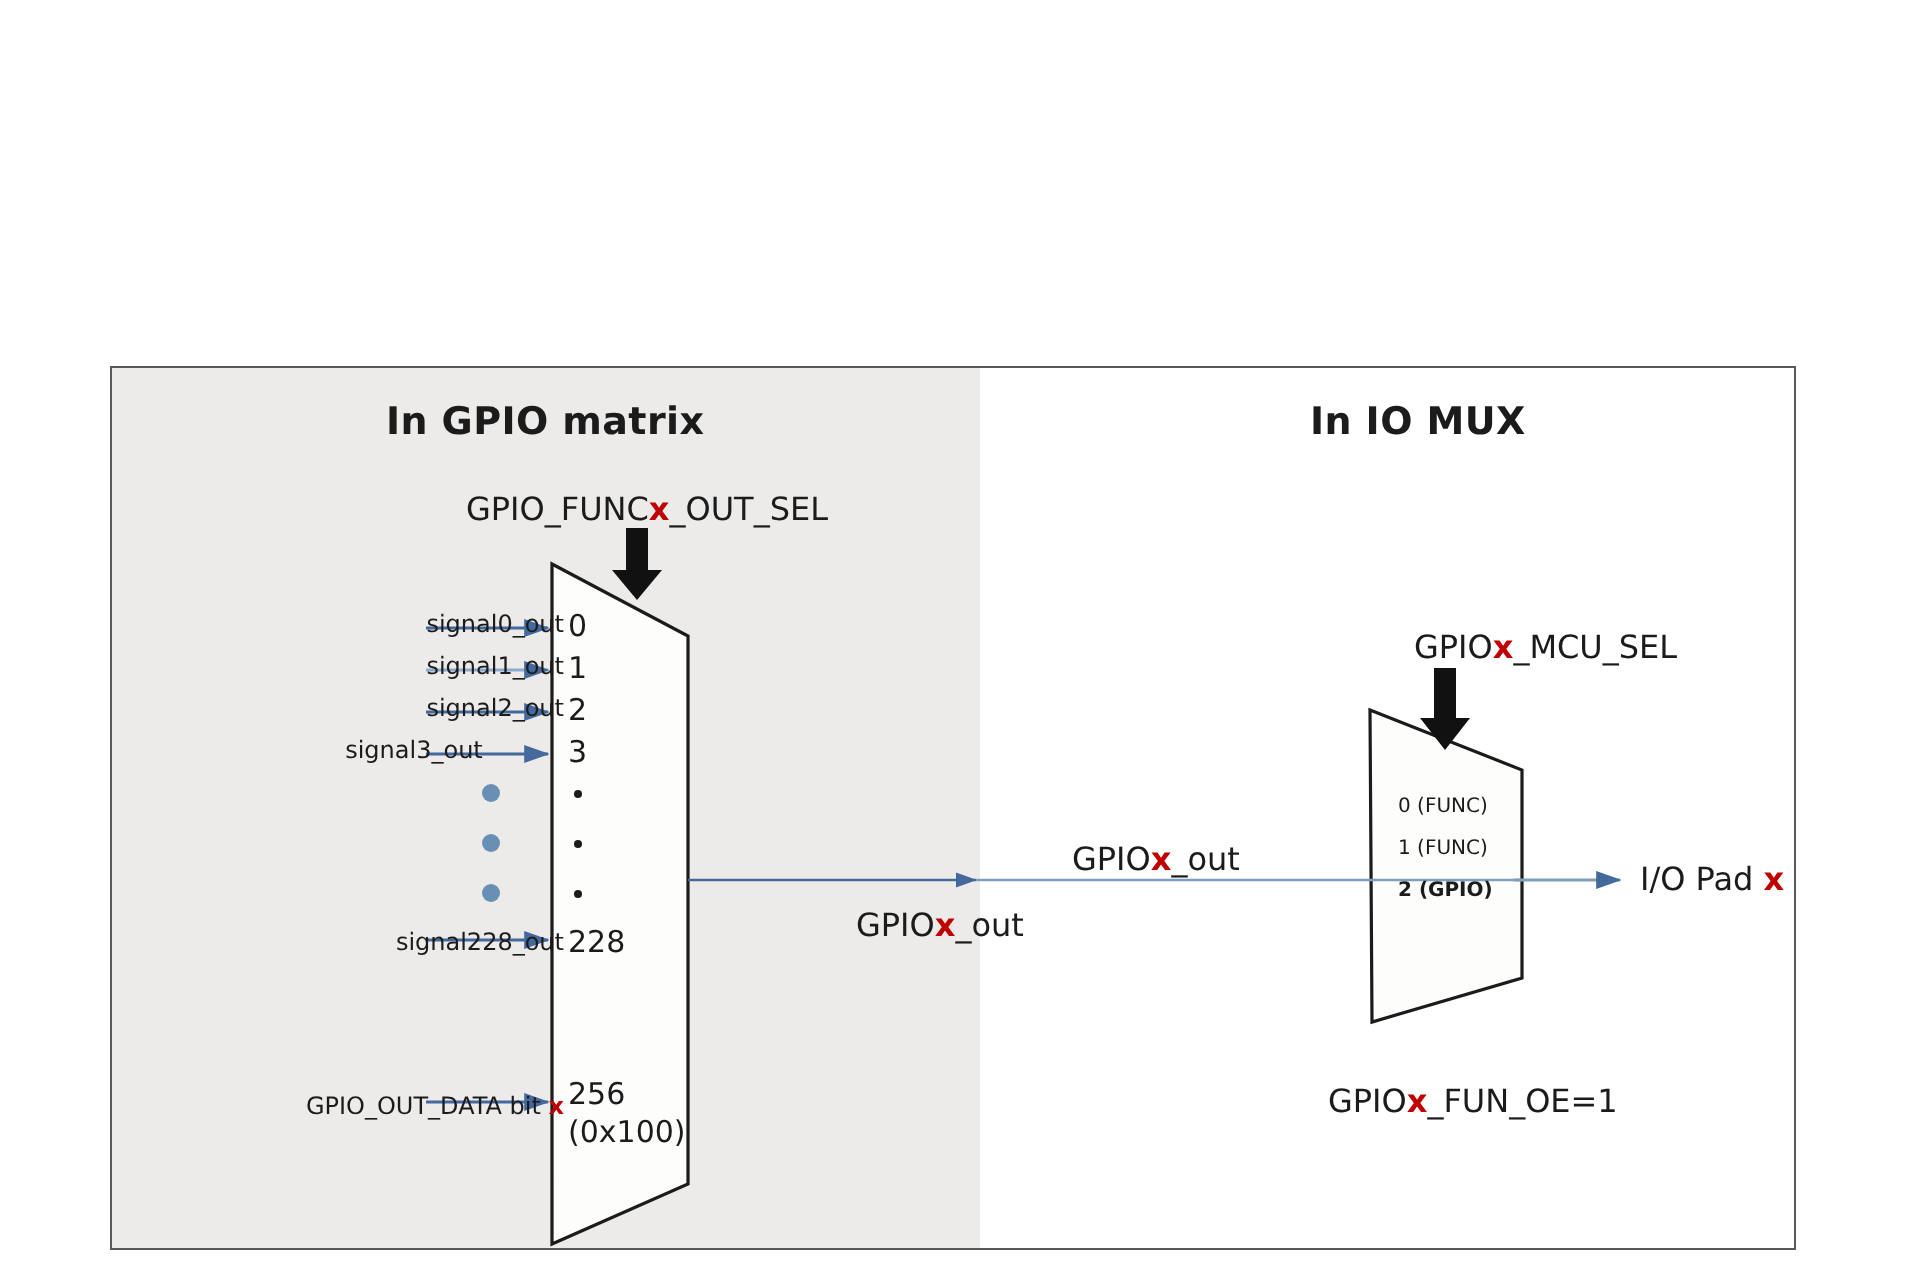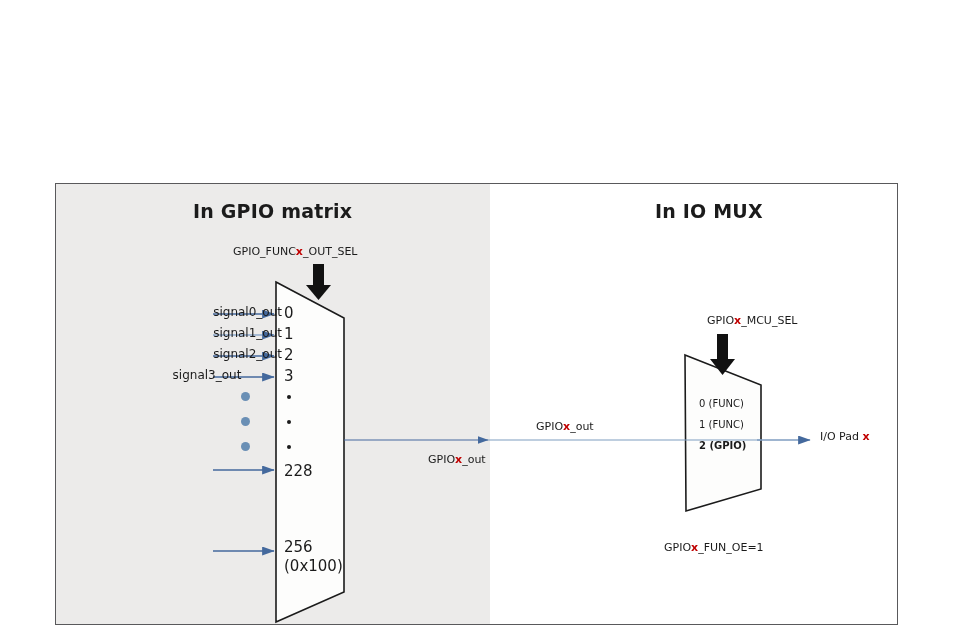--- a/index.html
+++ b/index.html
@@ -51,21 +51,21 @@
     font-weight: bold;
     color: #1b1b1b;
     letter-spacing: 0.2px;
     white-space: nowrap;
   }
   #title-gpio-matrix { left: 193px; top: 200px; }
   #title-io-mux      { left: 655px; top: 200px; }
 
   
   .reg-label {
-    font-size: 11px;
+    font-size: 16px;
     color: #1b1b1b;
     white-space: nowrap;
   }
   .reg-label .x { color: #c00000; font-weight: bold; }
 
   #label-func-out-sel { left: 233px; top: 245px; }
   #label-mcu-sel      { left: 683px; top: 314px; margin-left: 24px; }
   #label-fun-oe       { left: 664px; top: 541px; }
 
   .sig-label {
@@ -177,20 +177,22 @@
 
   <div class="abs section-title" id="title-gpio-matrix">In GPIO matrix</div>
   <div class="abs section-title" id="title-io-mux">In IO MUX</div>
 
   <div class="abs reg-label" id="label-func-out-sel"><span>GPIO_FUNC</span><span class="x">x</span><span>_OUT_SEL</span></div>
 
   <div class="abs sig-label" id="sig0">signal0_out</div>
   <div class="abs sig-label" id="sig1">signal1_out</div>
   <div class="abs sig-label" id="sig2">signal2_out</div>
   <div class="abs sig-label" id="sig3">signal3_out</div>
+  <div class="abs sig-label" id="sig228">signal228_out</div>
+  <div class="abs sig-label" id="sig-out-data"><span>GPIO_OUT_DATA bit </span><span class="x">x</span></div>
 
   <div class="abs port" id="port0">0</div>
   <div class="abs port" id="port1">1</div>
   <div class="abs port" id="port2">2</div>
   <div class="abs port" id="port3">3</div>
   <div class="abs port" id="port228">228</div>
   <div class="abs port" id="port256">
       <div>256</div>
       <div>(0x100)</div>
     </div>

